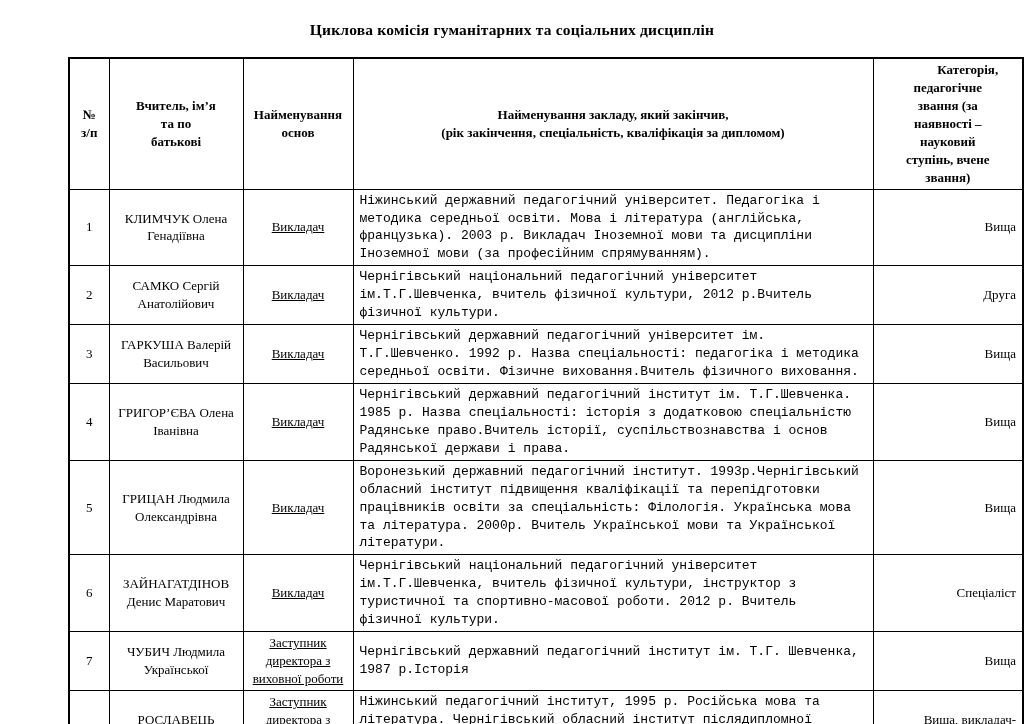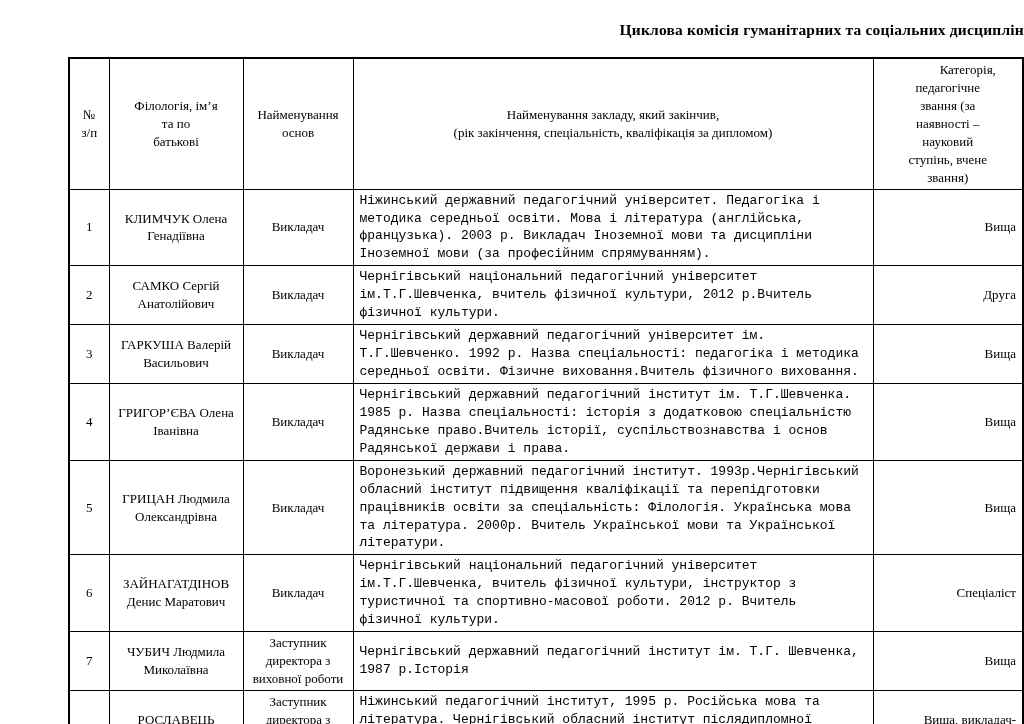--- a/index.html
+++ b/index.html
@@ -10,21 +10,21 @@
     background: #ffffff;
     color: #000000;
     font-family: "Liberation Serif", "DejaVu Serif", serif;
     overflow: hidden;
   }
   .doc-title {
     position: absolute;
     top: 21px;
     left: 0;
     width: 100%;
-    text-align: right;
+    text-align: center;
     font-weight: bold;
     font-size: 15.5px;
     letter-spacing: 0.2px;
   }
   table.staff {
     position: absolute;
     left: 68px;
     top: 57px;
     width: 954px;
     border-collapse: collapse;
@@ -33,33 +33,33 @@
   }
   table.staff th, table.staff td {
     border: 1px solid #000;
     font-size: 13px;
     line-height: 1.38;
     padding: 2px 6px;
     vertical-align: middle;
     word-wrap: break-word;
   }
   table.staff th {
-    font-weight: normal;
+    font-weight: bold;
     text-align: center;
     white-space: pre-line;
   }
   th.col-cat {
     vertical-align: top;
     text-align: left;
     text-indent: 40px;
     padding-top: 4px;
   }
   td.c-num { text-align: center; }
   td.c-name { text-align: center; }
-  td.c-pos { text-align: center; }
+  td.c-pos { text-align: center; text-decoration: underline; }
   td.c-inst { text-align: left; font-family: Liberation Mono, monospace; }
   td.c-cat { text-align: right; }
   col.w-num { width: 40px; }
   col.w-name { width: 134px; }
   col.w-pos { width: 110px; }
   col.w-inst { width: 520px; }
   col.w-cat { width: 150px; }
 </style>
 </head>
 <body>
@@ -73,21 +73,21 @@
       <col class="w-num">
         <col class="w-name">
         <col class="w-pos">
         <col class="w-inst">
         <col class="w-cat">
     </colgroup>
     <thead>
       <tr>
         <th class="col-num">№
 з/п</th>
-        <th class="col-name">Філологія, ім’я
+        <th class="col-name">Вчитель, ім’я
 та по
 батькові</th>
         <th class="col-pos">Найменування
 основ</th>
         <th class="col-inst">Найменування закладу, який закінчив,
 (рік закінчення, спеціальність, кваліфікація за дипломом)</th>
         <th class="col-cat">Категорія,
 педагогічне
 звання (за
 наявності –
@@ -140,21 +140,21 @@
     <tr>
       <td class="c-num">6</td>
       <td class="c-name">ЗАЙНАГАТДІНОВ Денис Маратович</td>
       <td class="c-pos">Викладач</td>
       <td class="c-inst">Чернігівський  національний педагогічний університет ім.Т.Г.Шевченка, вчитель фізичної культури, інструктор з туристичної та спортивно-масової роботи. 2012 р. Вчитель фізичної культури.</td>
       <td class="c-cat">Спеціаліст</td>
     </tr>
 
     <tr>
       <td class="c-num">7</td>
-      <td class="c-name">ЧУБИЧ Людмила Миколаївна</td>
+      <td class="c-name">ЧУБИЧ Людмила Української</td>
       <td class="c-pos">Заступник директора з виховної роботи</td>
       <td class="c-inst">Чернігівський державний педагогічний інститут  ім. Т.Г. Шевченка, 1987 р.Історія</td>
       <td class="c-cat">Вища</td>
     </tr>
 
     <tr>
       <td class="c-num">8</td>
       <td class="c-name">РОСЛАВЕЦЬ Людмила Маратович</td>
       <td class="c-pos">Заступник директора з навчальної роботи</td>
       <td class="c-inst">Ніжинський педагогічний інститут, 1995 р. Російська мова та література. Чернігівський обласний інститут післядипломної педагогічної освіти, 2008р. Педагогіка і методика середньої освіти. Мова і література (українська).</td>

